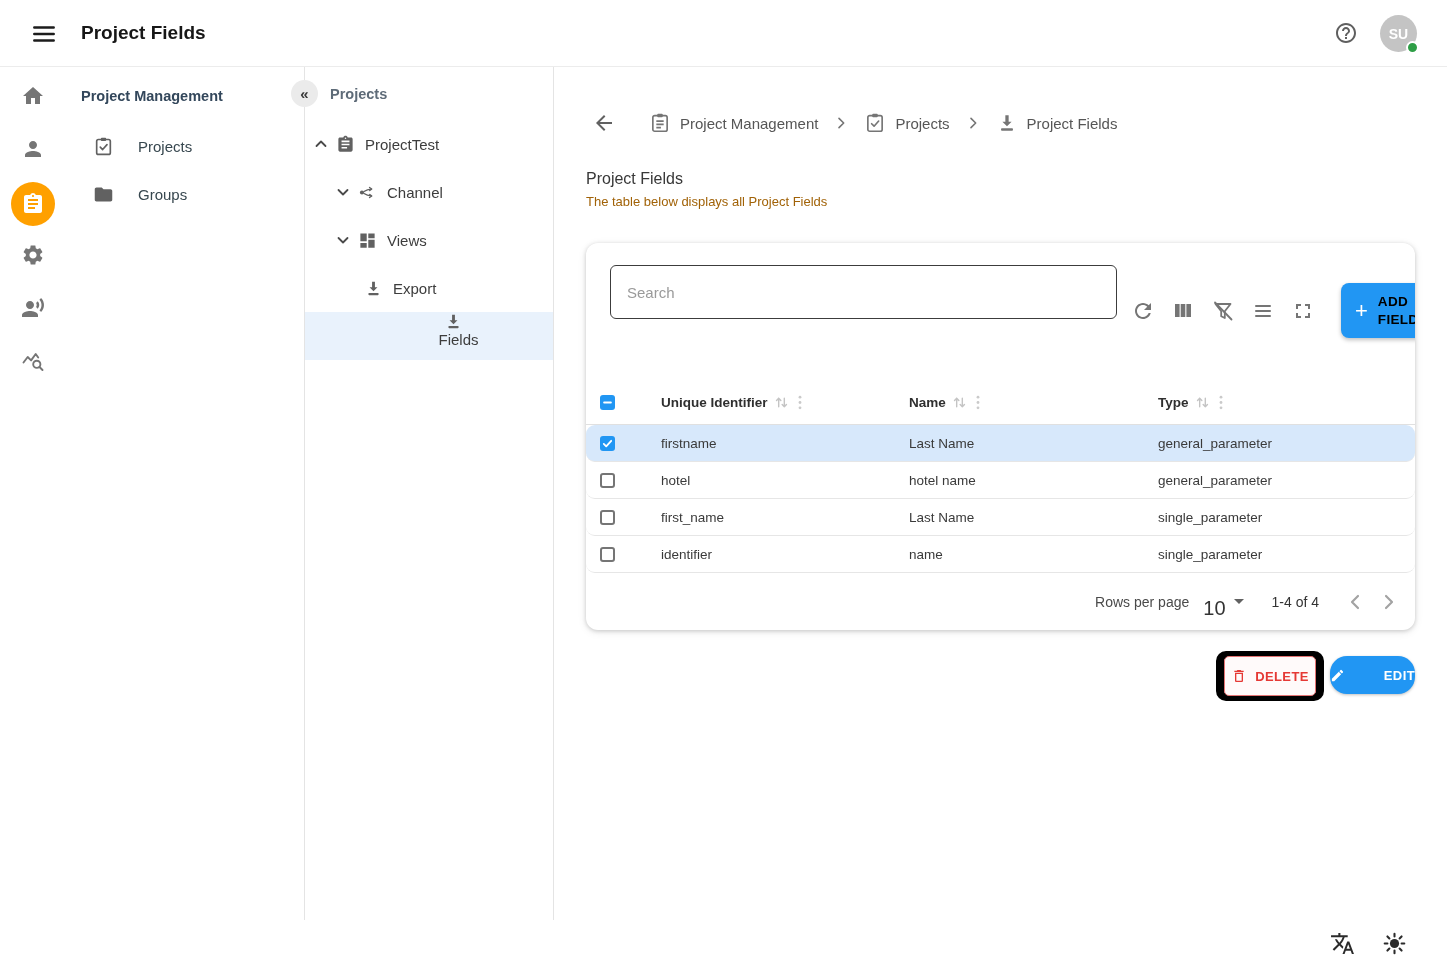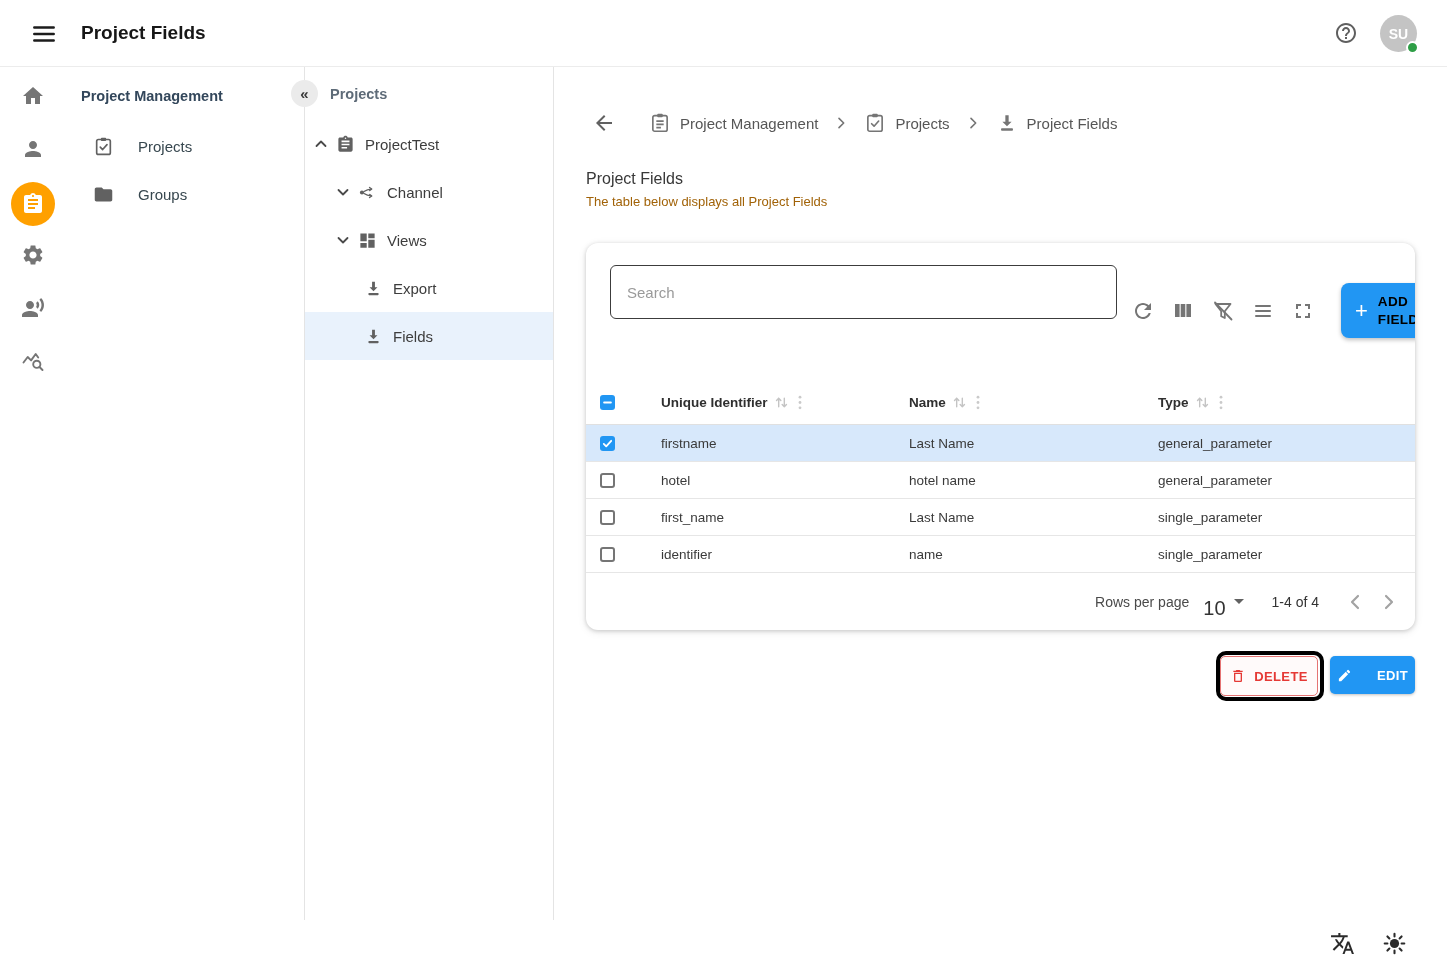--- a/index.html
+++ b/index.html
@@ -40,21 +40,21 @@
   .tree{position:absolute;left:305px;top:66px;width:249px;height:854px;background:#fff;border-right:1px solid #e4e4e4;
         box-sizing:border-box;padding-top:20px;}
   .collapse-btn{position:absolute;left:-14px;top:14px;width:27px;height:27px;border-radius:50%;background:#ebebeb;
         display:flex;align-items:center;justify-content:center;font-size:15px;font-weight:700;color:#3a3a3a;cursor:pointer;z-index:6;}
   .tree-header{margin-left:25px;font-size:14.5px;font-weight:700;color:#5e6b78;height:18px;}
   .titems{margin-top:16px;}
   .titem{height:48px;display:flex;align-items:center;cursor:pointer;box-sizing:border-box;}
   .titem.lvl1{padding-left:9px;}
   .titem.lvl2{padding-left:31px;}
   .titem.lvl3{padding-left:59px;}
-  .titem.active{background:#e9f2fc;}
+  .titem.active{background:#e9f2fc;flex-direction:column;}
   .tchev{width:14px;height:14px;margin-right:8px;flex:none;}
   .ticon{width:19px;height:19px;margin-right:10px;flex:none;}
   .tlabel{font-size:15px;color:#3d3d3d;}
 
   
   .breadcrumb{position:absolute;left:592px;top:108px;height:30px;display:flex;align-items:center;gap:15px;}
   .crumb{display:flex;align-items:center;gap:9px;cursor:pointer;}
   .crumb .clabel{font-size:15px;color:#565656;}
   .crumb svg.cicn{width:22px;height:22px;}
   .bc-sep{width:16px;height:16px;}
@@ -75,45 +75,45 @@
         display:flex;align-items:center;box-shadow:0 2px 4px rgba(0,0,0,.25);cursor:pointer;}
   .add-btn .plus{color:#fff;font-size:22px;font-weight:400;margin:0 10px 0 14px;line-height:1;}
   .add-btn .add-label{color:#000000;font-size:13.5px;font-weight:700;width:48px;line-height:18px;letter-spacing:.3px;}
 
   .grid-row{display:grid;grid-template-columns:75px 248px 249px 1fr;align-items:center;}
   .thead{position:absolute;left:0;top:137px;width:100%;height:45px;border-bottom:1px solid #e0e0e0;box-sizing:border-box;}
   .th{display:flex;align-items:center;font-size:13.5px;font-weight:700;color:#2f2f2f;}
   .th .sort{margin-left:6px;cursor:pointer;}
   .th .dots{margin-left:9px;cursor:pointer;}
   .tbody{position:absolute;left:0;top:182px;width:100%;}
-  .trow{height:37px;border-bottom:1px solid #e6e6e6;box-sizing:border-box;font-size:13.5px;color:#3a3a3a;cursor:pointer;}
+  .trow{height:37px;border-bottom:1px solid #e6e6e6;box-sizing:border-box;font-size:13.5px;color:#3a3a3a;cursor:pointer;border-radius:9px;}
   .trow.selected{background:#d7e8fb;}
   .cb{width:15px;height:15px;margin-left:14px;border-radius:3px;box-sizing:border-box;cursor:pointer;display:flex;align-items:center;justify-content:center;}
   .cb.off{border:2px solid #757575;background:#fff;}
   .cb.on,.cb.ind{background:#2196f3;}
   .cb svg{width:13px;height:13px;}
 
   .pager{position:absolute;left:0;top:330px;width:100%;height:57px;display:flex;align-items:center;justify-content:flex-end;
          padding-right:14px;box-sizing:border-box;font-size:14px;color:#4a4a4a;}
   .rpp-label{margin-right:14px;}
   .rpp-select{display:flex;align-items:center;cursor:pointer;}
   .rpp-value{font-size:20px;color:#333;margin-top:14px;}
   .caret{width:0;height:0;border-left:5px solid transparent;border-right:5px solid transparent;border-top:5px solid #616161;margin-left:8px;}
   .range{margin-left:28px;margin-right:24px;color:#333;}
   .pg-btn{width:24px;height:24px;cursor:pointer;}
   .pg-btn + .pg-btn{margin-left:10px;}
 
   
-  .delete-ring{position:absolute;left:1216px;top:651px;width:108px;height:50px;border:4px solid #000000;border-radius:10px;
+  .delete-ring{position:absolute;left:1216px;top:651px;width:108px;height:50px;border:8px solid #000000;border-radius:10px;
         box-sizing:border-box;display:flex;align-items:center;justify-content:flex-start;}
   .delete-btn{width:98px;height:40px;background:#fffafa;border:1px solid #e57373;border-radius:5px;box-sizing:border-box;
         display:flex;align-items:center;justify-content:center;gap:8px;color:#e53935;font-size:13px;font-weight:700;
         letter-spacing:.4px;cursor:pointer;}
-  .edit-btn{position:absolute;left:1330px;top:656px;width:85px;height:38px;background:#2196f3;border-radius:5px;
-        display:flex;align-items:center;justify-content:center;gap:25px;color:#fff;font-size:13px;font-weight:700;
+  .edit-btn{position:absolute;left:1330px;top:656px;width:85px;height:38px;background:#2196f3;border-radius:17px;
+        display:flex;align-items:center;justify-content:space-between;gap:25px;color:#fff;font-size:13px;font-weight:700;
         letter-spacing:.4px;box-shadow:0 1px 3px rgba(0,0,0,.25);cursor:pointer;}
 
   
   .corner{position:absolute;left:1330px;top:931px;display:flex;gap:27px;}
   .corner .cicon{width:25px;height:25px;cursor:pointer;}
 </style>
 </head>
 <body>
 
 <div class="topbar">

